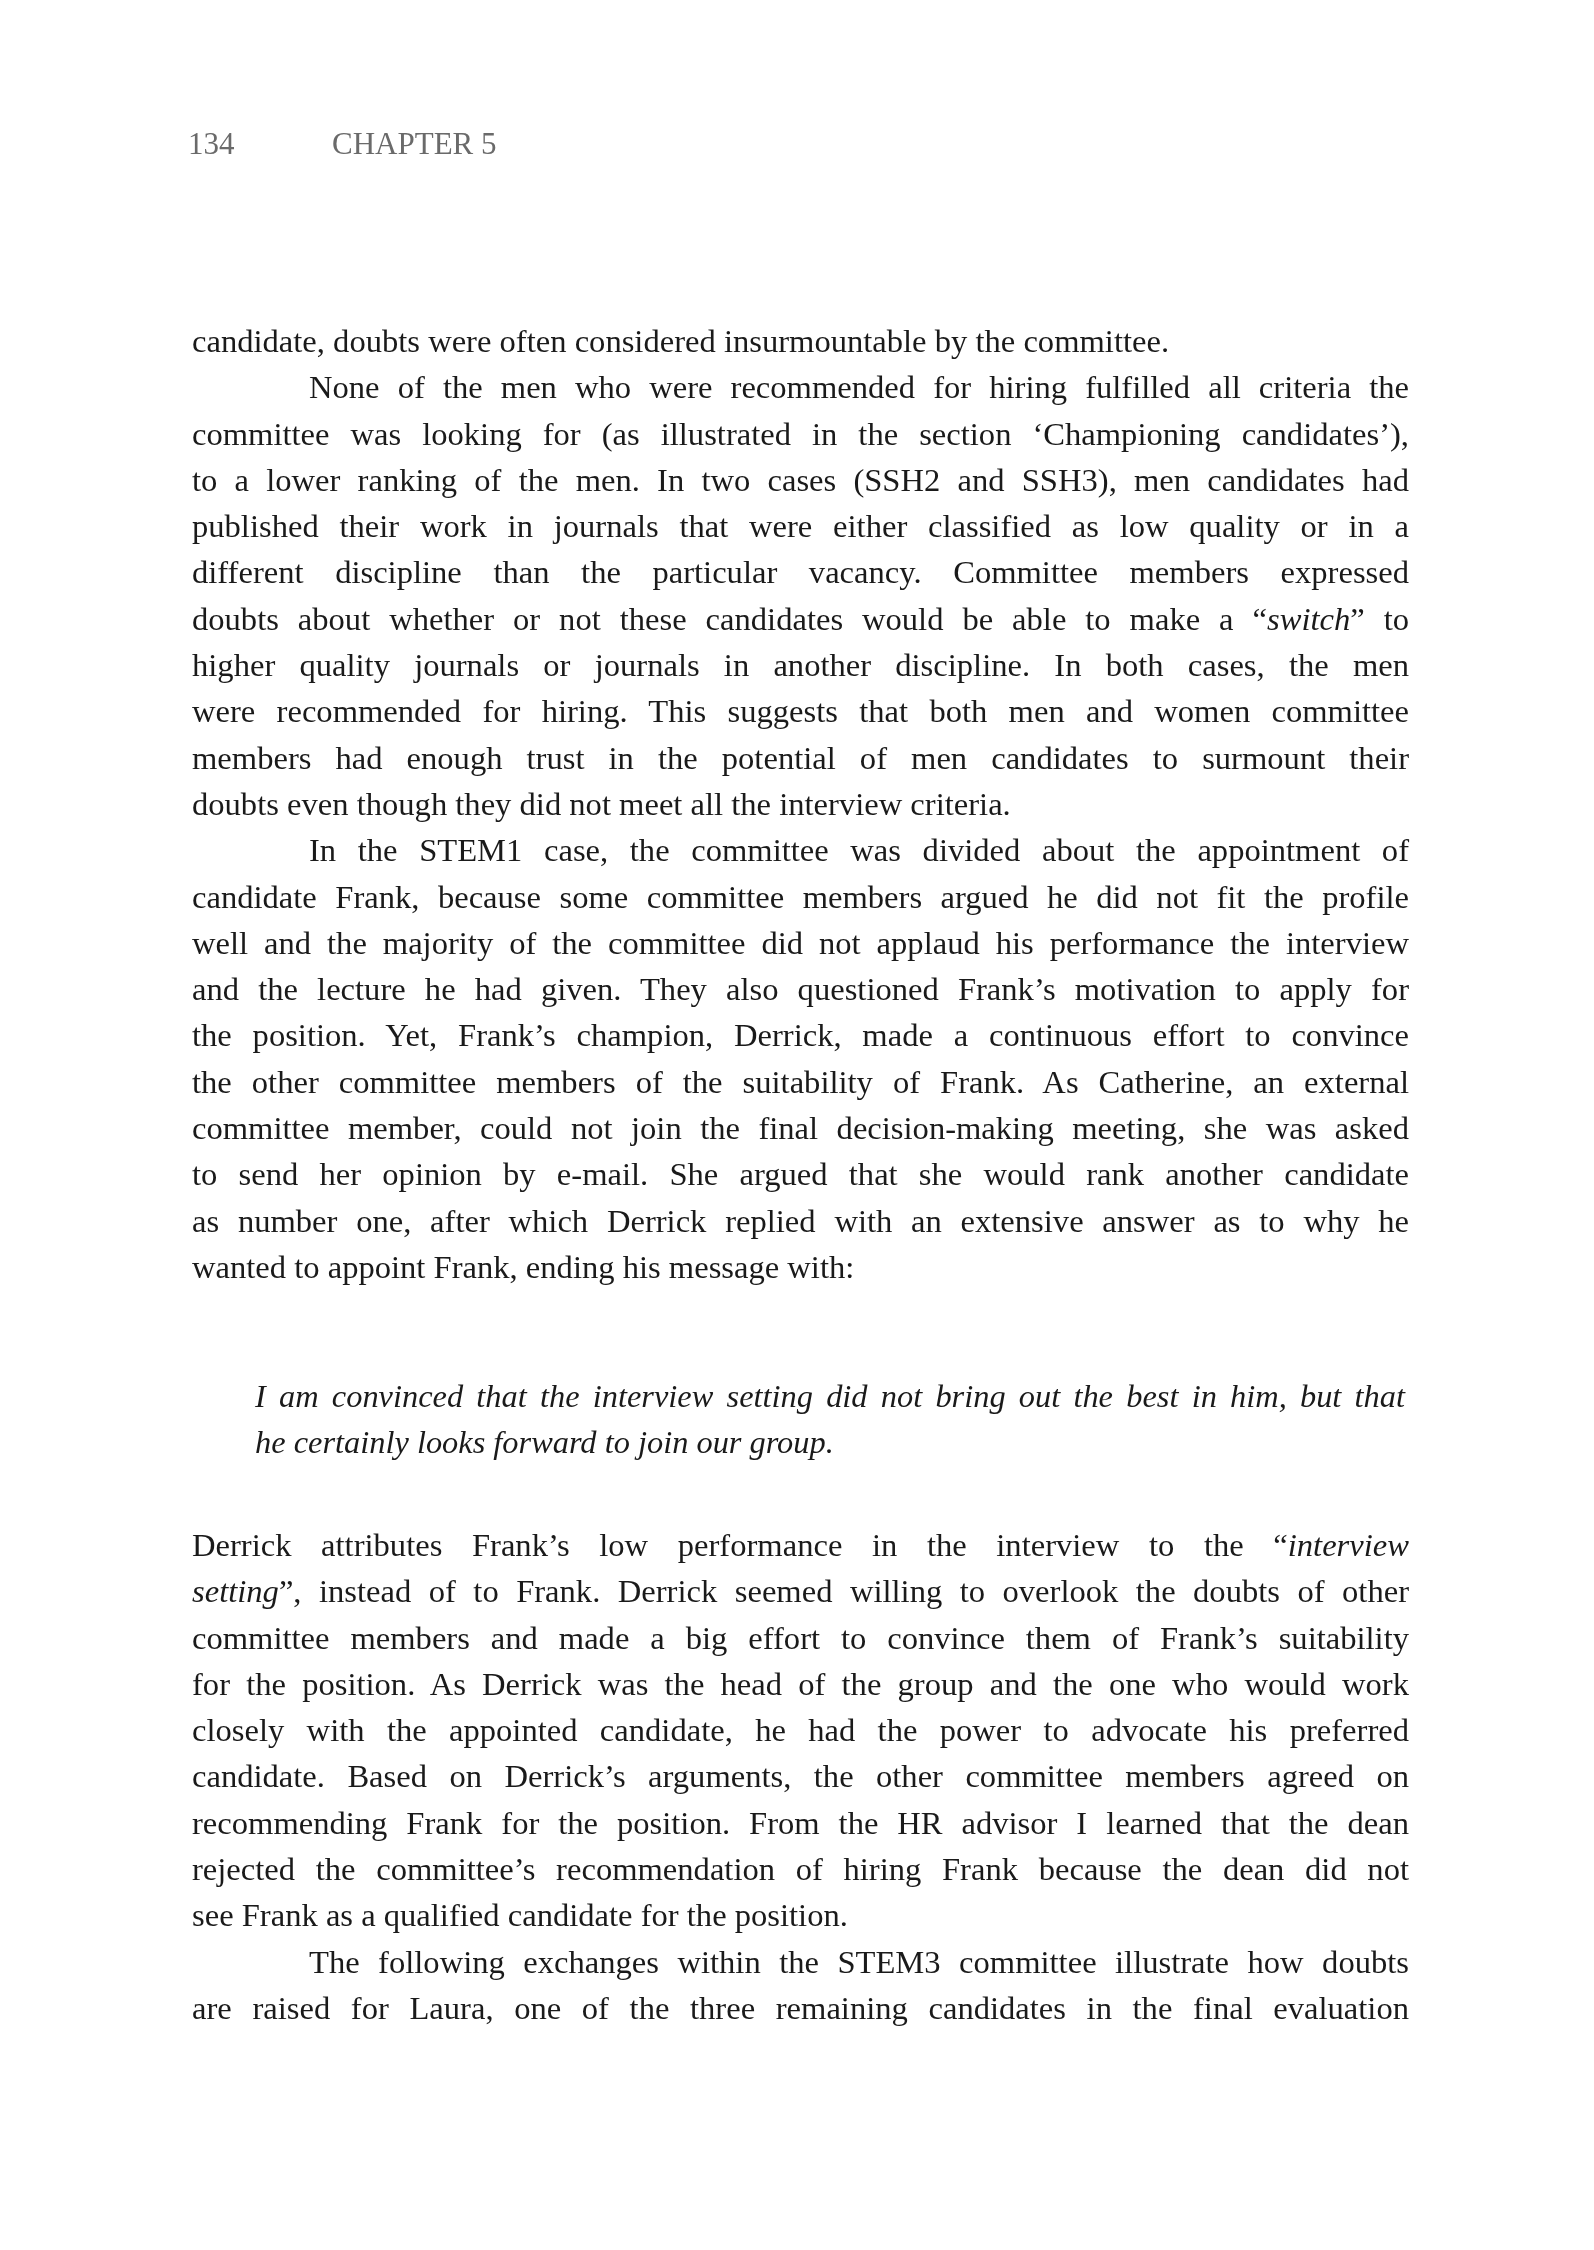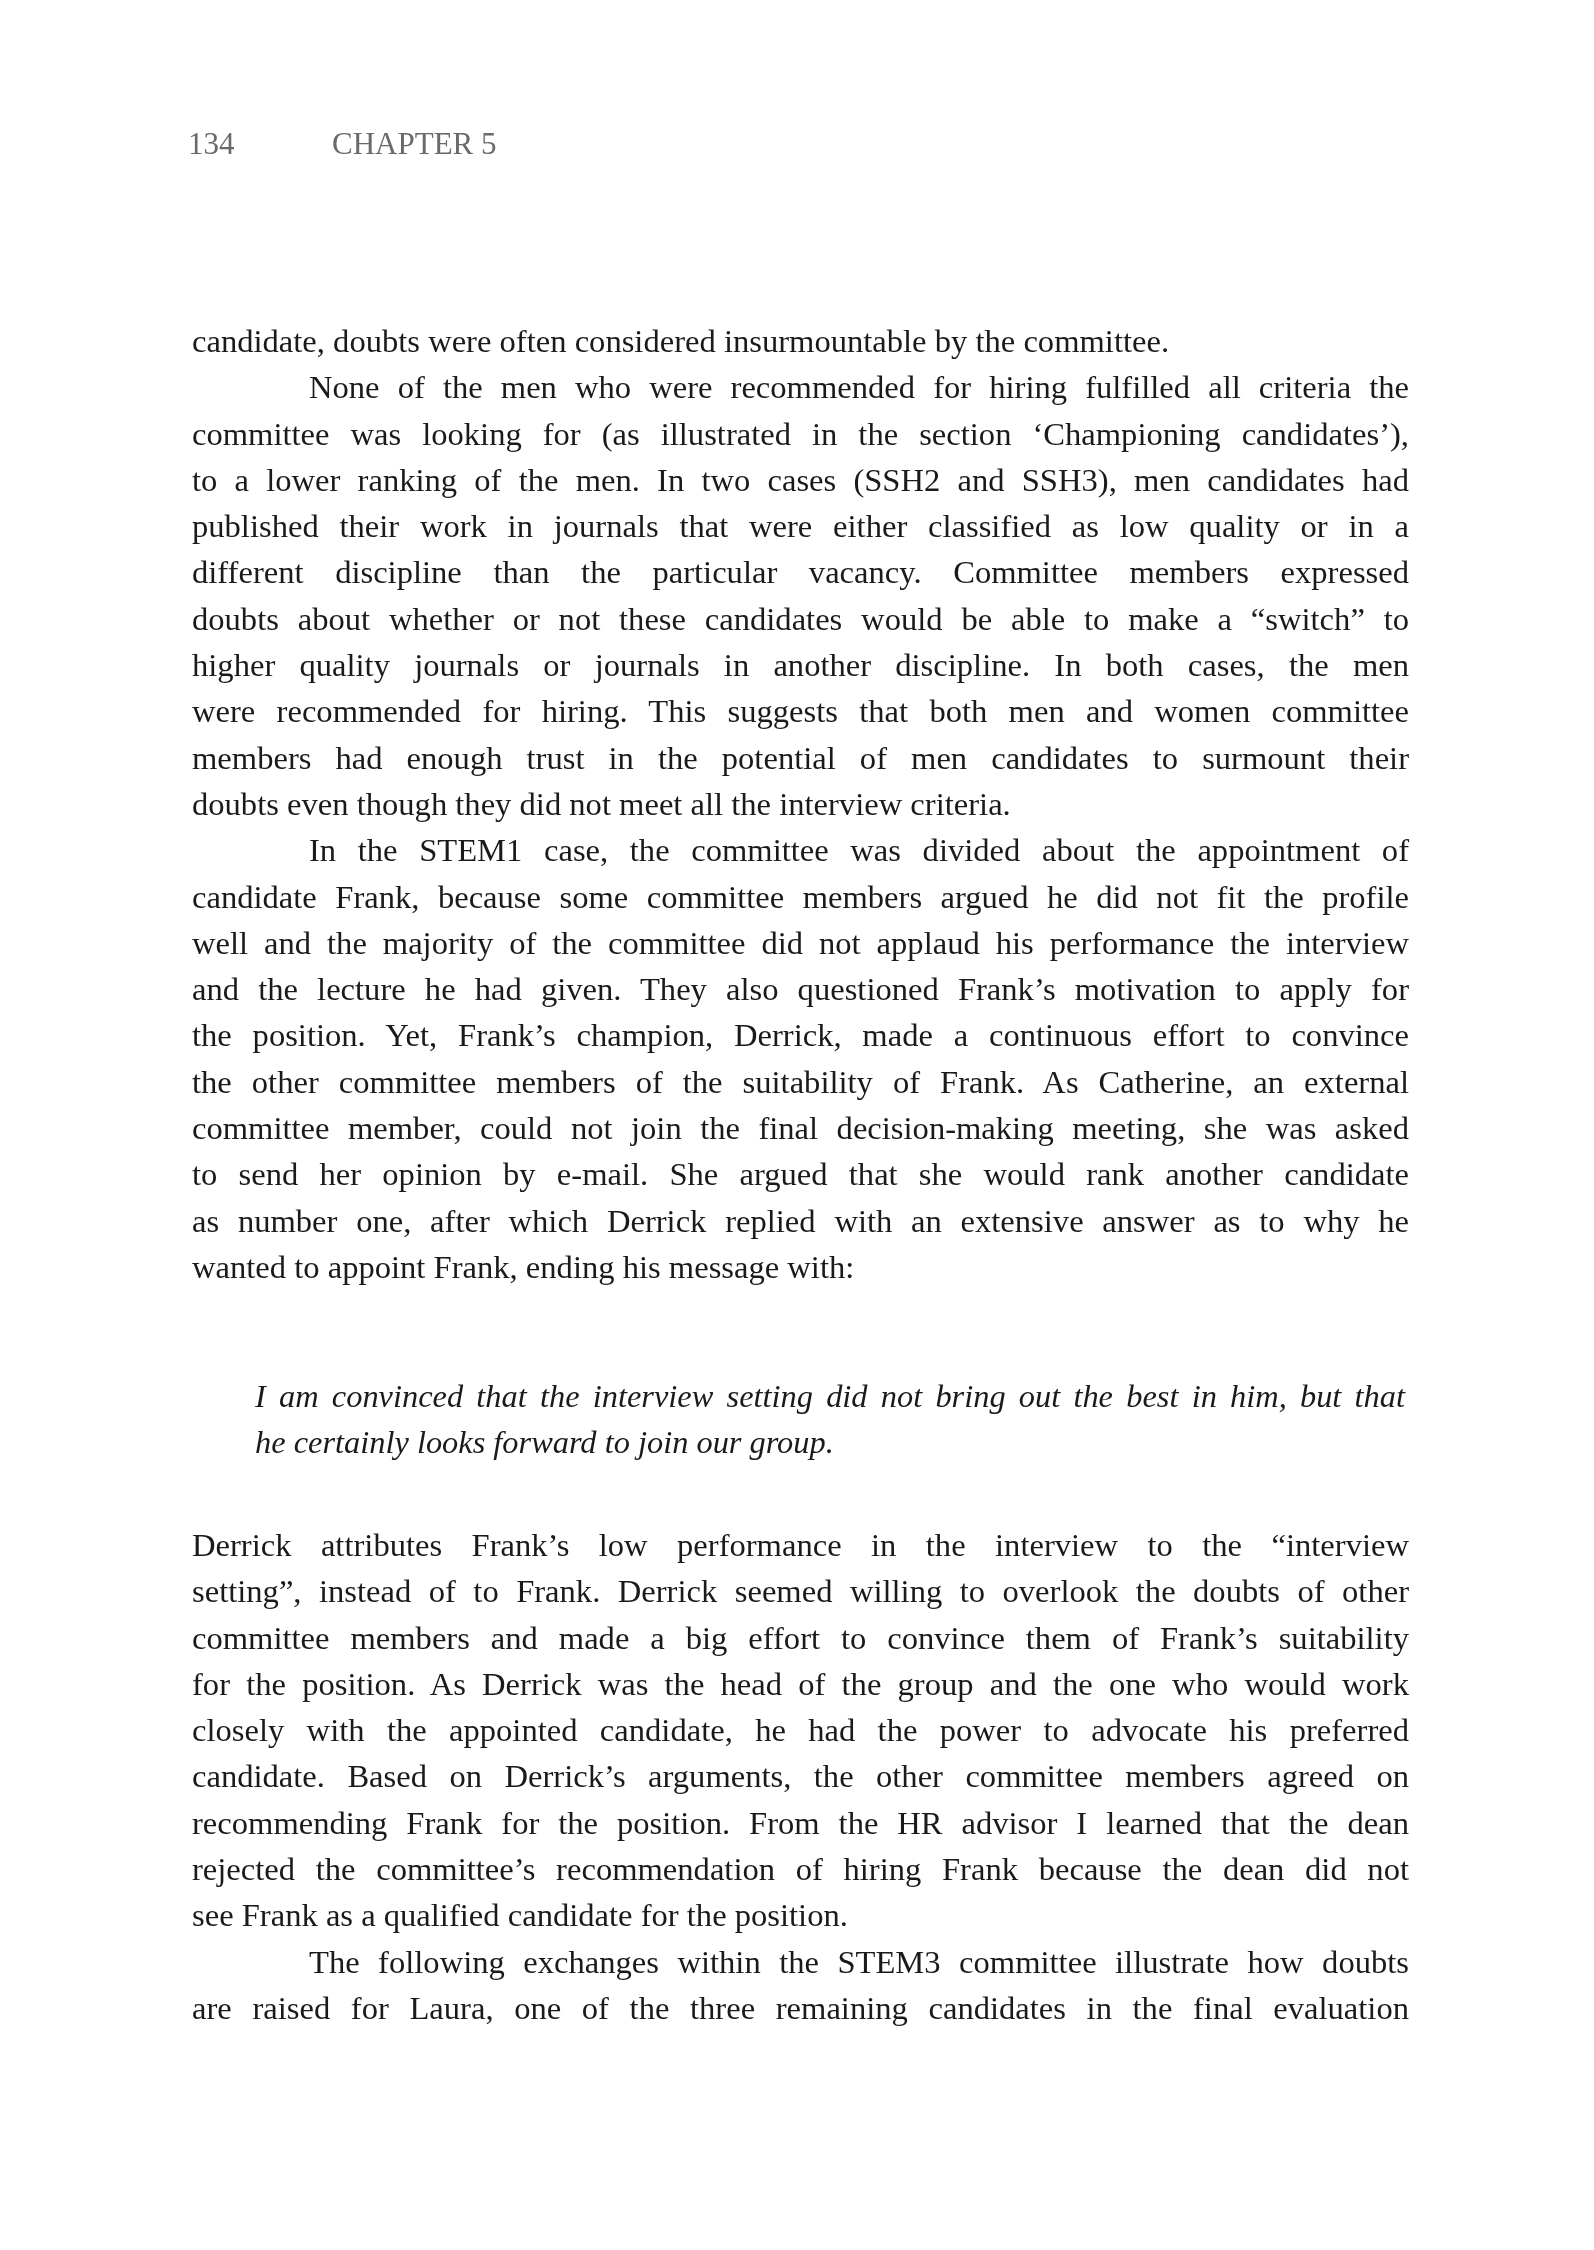--- a/index.html
+++ b/index.html
@@ -57,20 +57,21 @@
       text-align-last: justify;
       overflow: visible;
     }
     .line.last {
       text-align-last: left;
     }
     .line.indent {
       padding-left: 117px;
     }
     .line .it {
+      font-style: italic;
     }
     .body-top {
       top: 318px;
     }
     .quote {
       position: absolute;
       left: 255px;
       width: 1150px;
       top: 1373px;
     }

